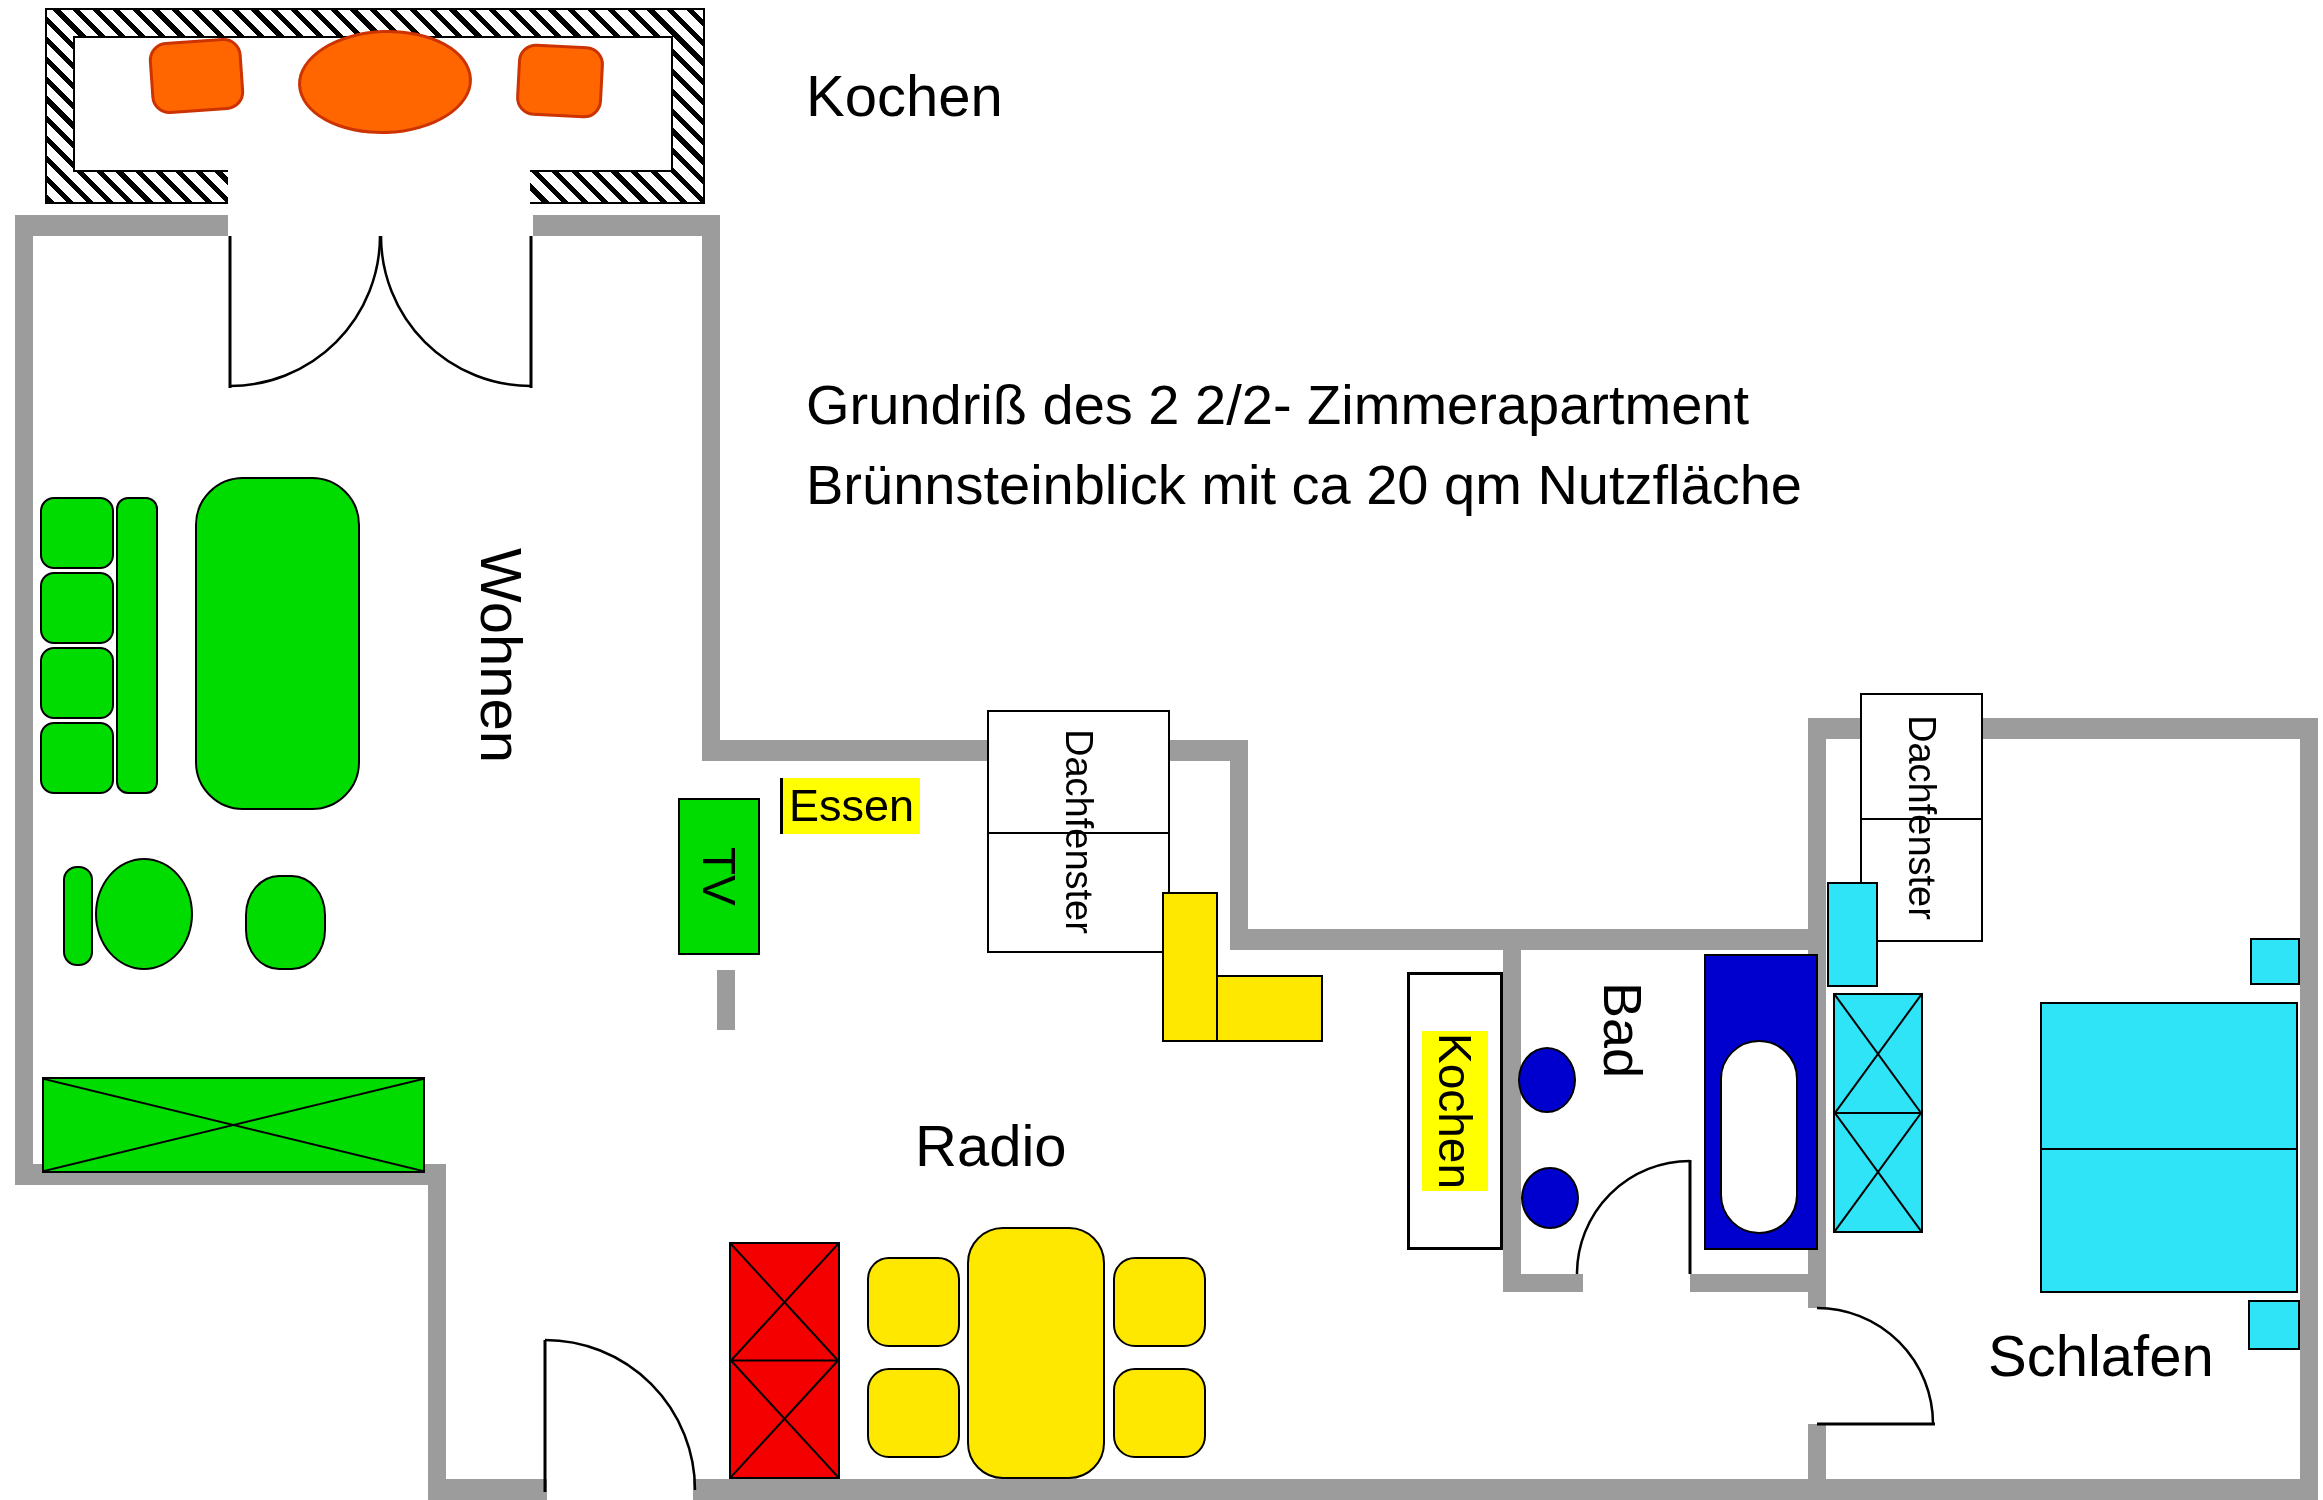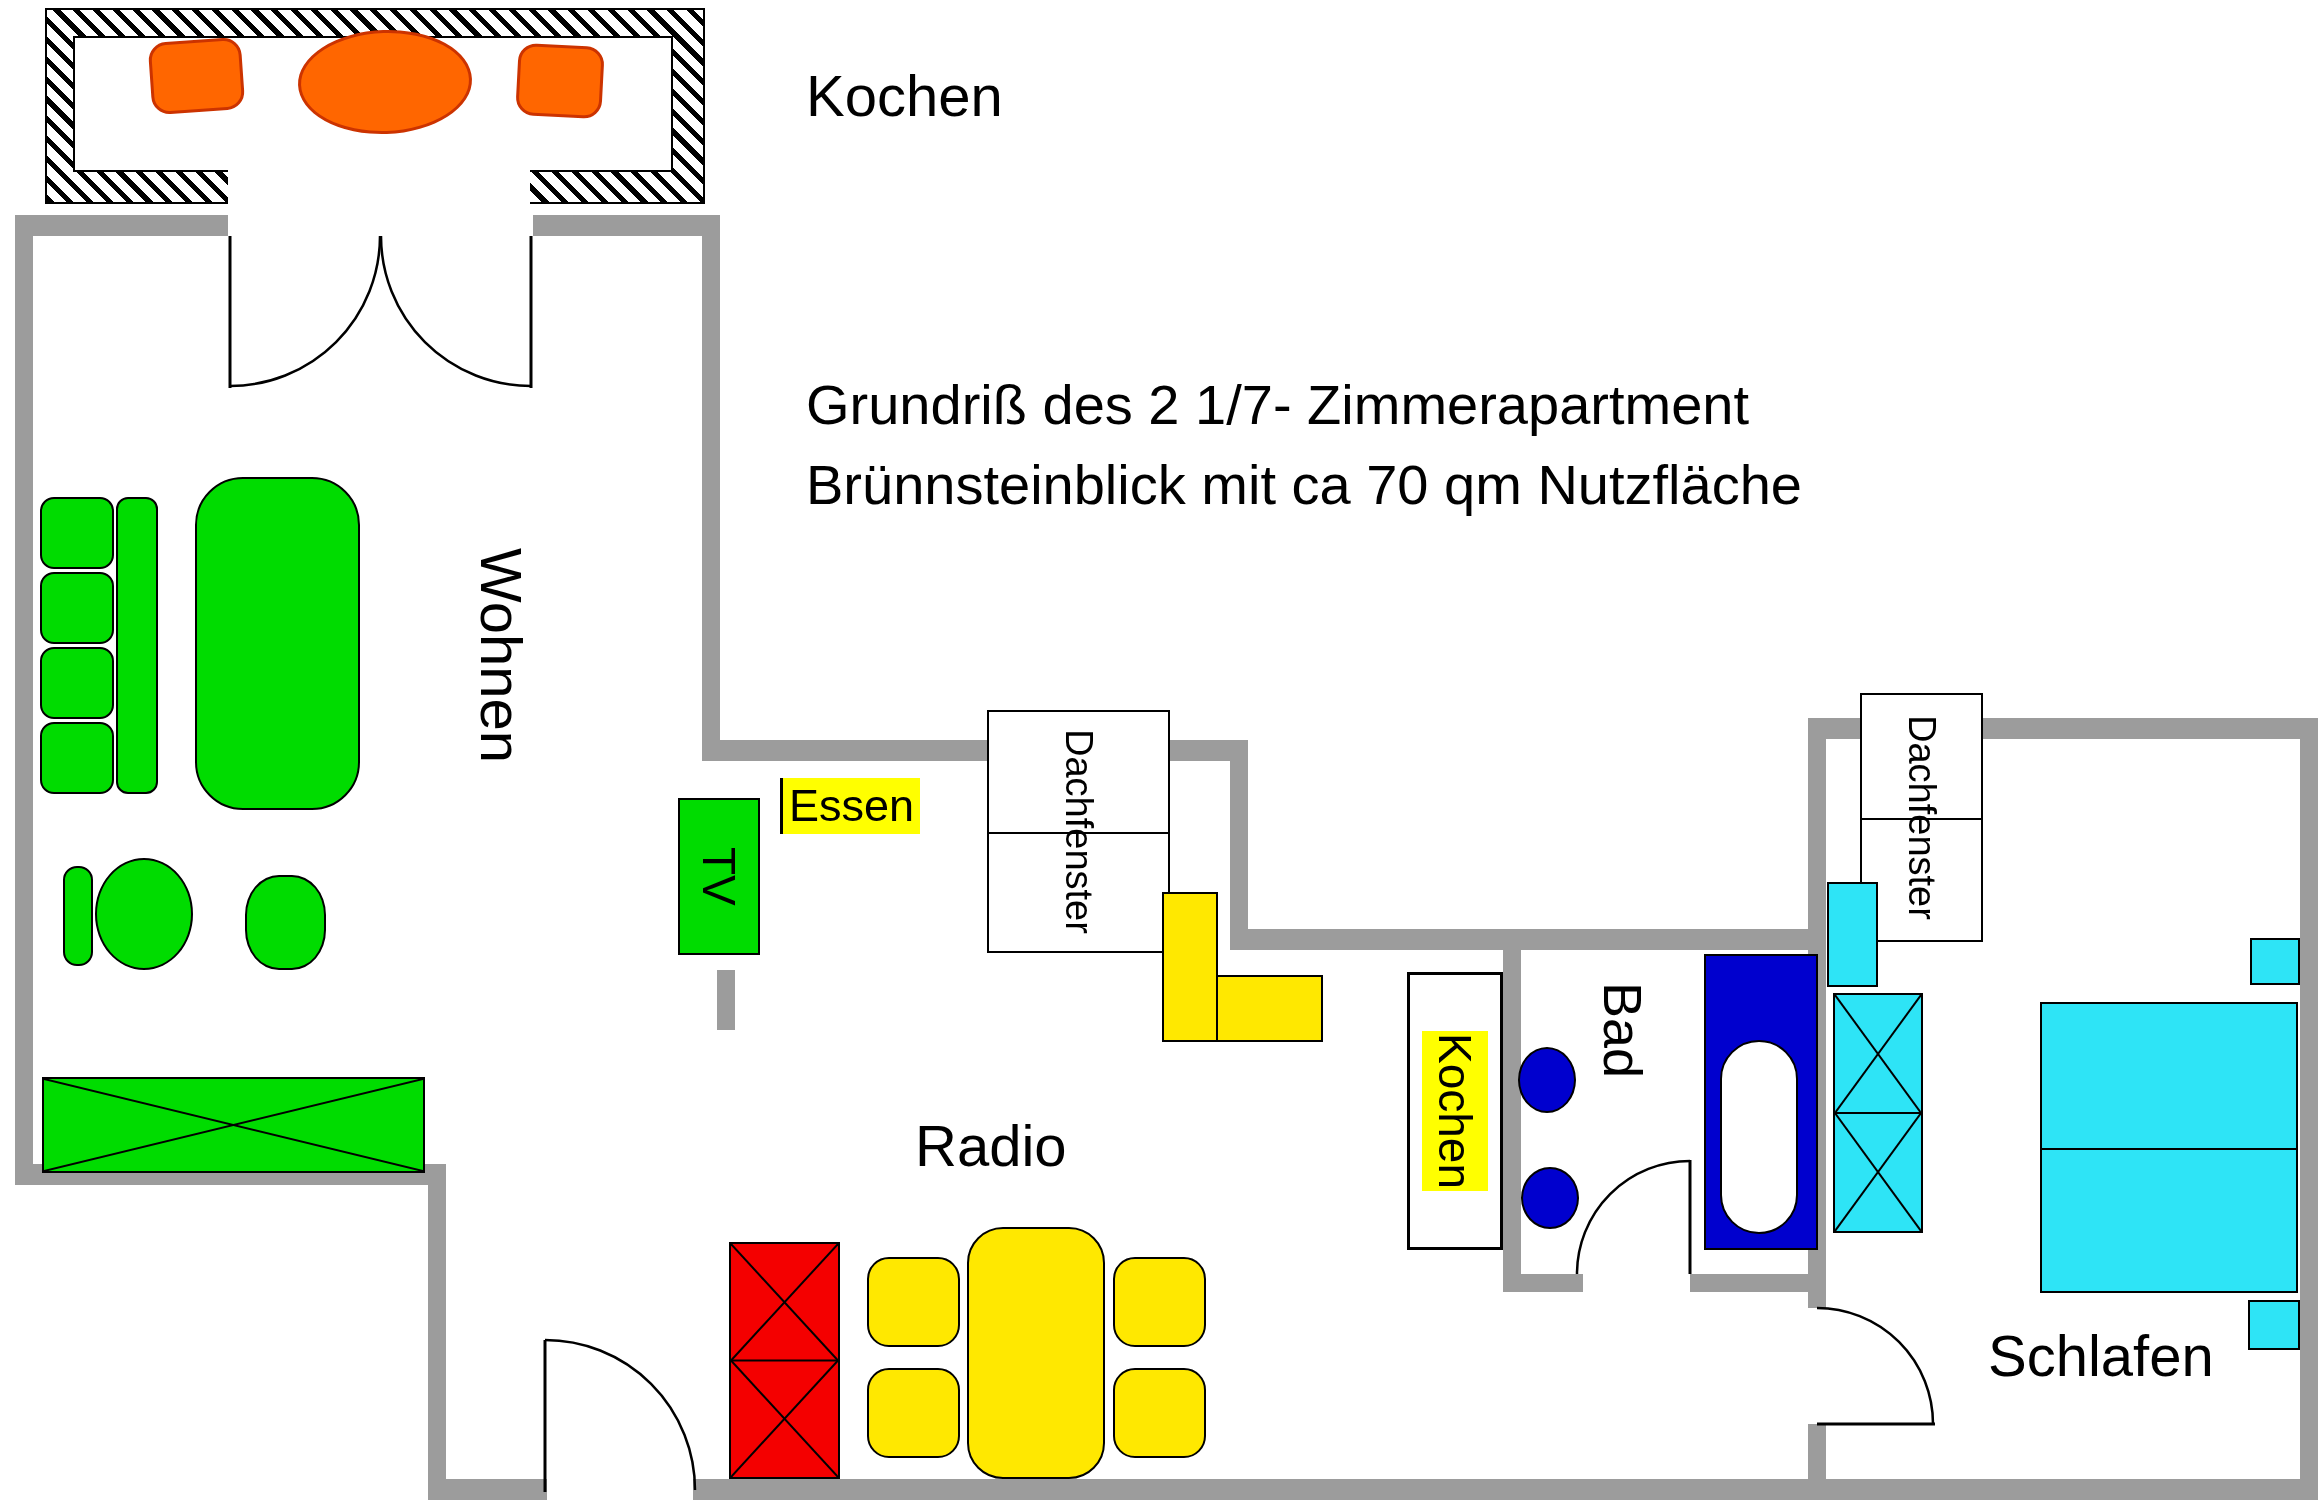--- a/index.html
+++ b/index.html
@@ -74,22 +74,22 @@
   <div class="box center" style="left:987px; top:710px; width:183px; height:243px; background:#fff;">
     <div class="divider" style="top:50%;"></div>
     <span class="vtext" style="font-size:38px;">Dachfenster</span>
   </div>
   <div class="box center" style="left:1860px; top:693px; width:123px; height:249px; background:#fff;">
     <div class="divider" style="top:50%;"></div>
     <span class="vtext" style="font-size:38px;">Dachfenster</span>
   </div>
 
   <div class="label" style="left:806px; top:62px;">Kochen</div>
-  <div class="title-line" style="left:806px; top:372px;">Grundriß des 2 1/7- Zimmerapartment</div>
-  <div class="title-line" style="left:806px; top:452px;">Brünnsteinblick mit ca 70 qm Nutzfläche</div>
+  <div class="title-line" style="left:806px; top:372px;">Grundriß des 2 2/2- Zimmerapartment</div>
+  <div class="title-line" style="left:806px; top:452px;">Brünnsteinblick mit ca 20 qm Nutzfläche</div>
 
   <div class="label vtext" style="left:468px; top:548px;">Wohnen</div>
   <div class="label" style="left:915px; top:1112px;">Radio</div>
   <div class="label vtext" style="left:1592px; top:982px; font-size:54px;">Bad</div>
   <div class="label" style="left:1988px; top:1322px;">Schlafen</div>
 
   <div class="abs hl" style="left:780px; top:778px; font-size:45px; border-left:3px solid var(--line);">Essen</div>
 
   <div class="box center green" style="left:678px; top:798px; width:82px; height:157px;">
     <span class="vtext" style="font-size:46px;">TV</span>

